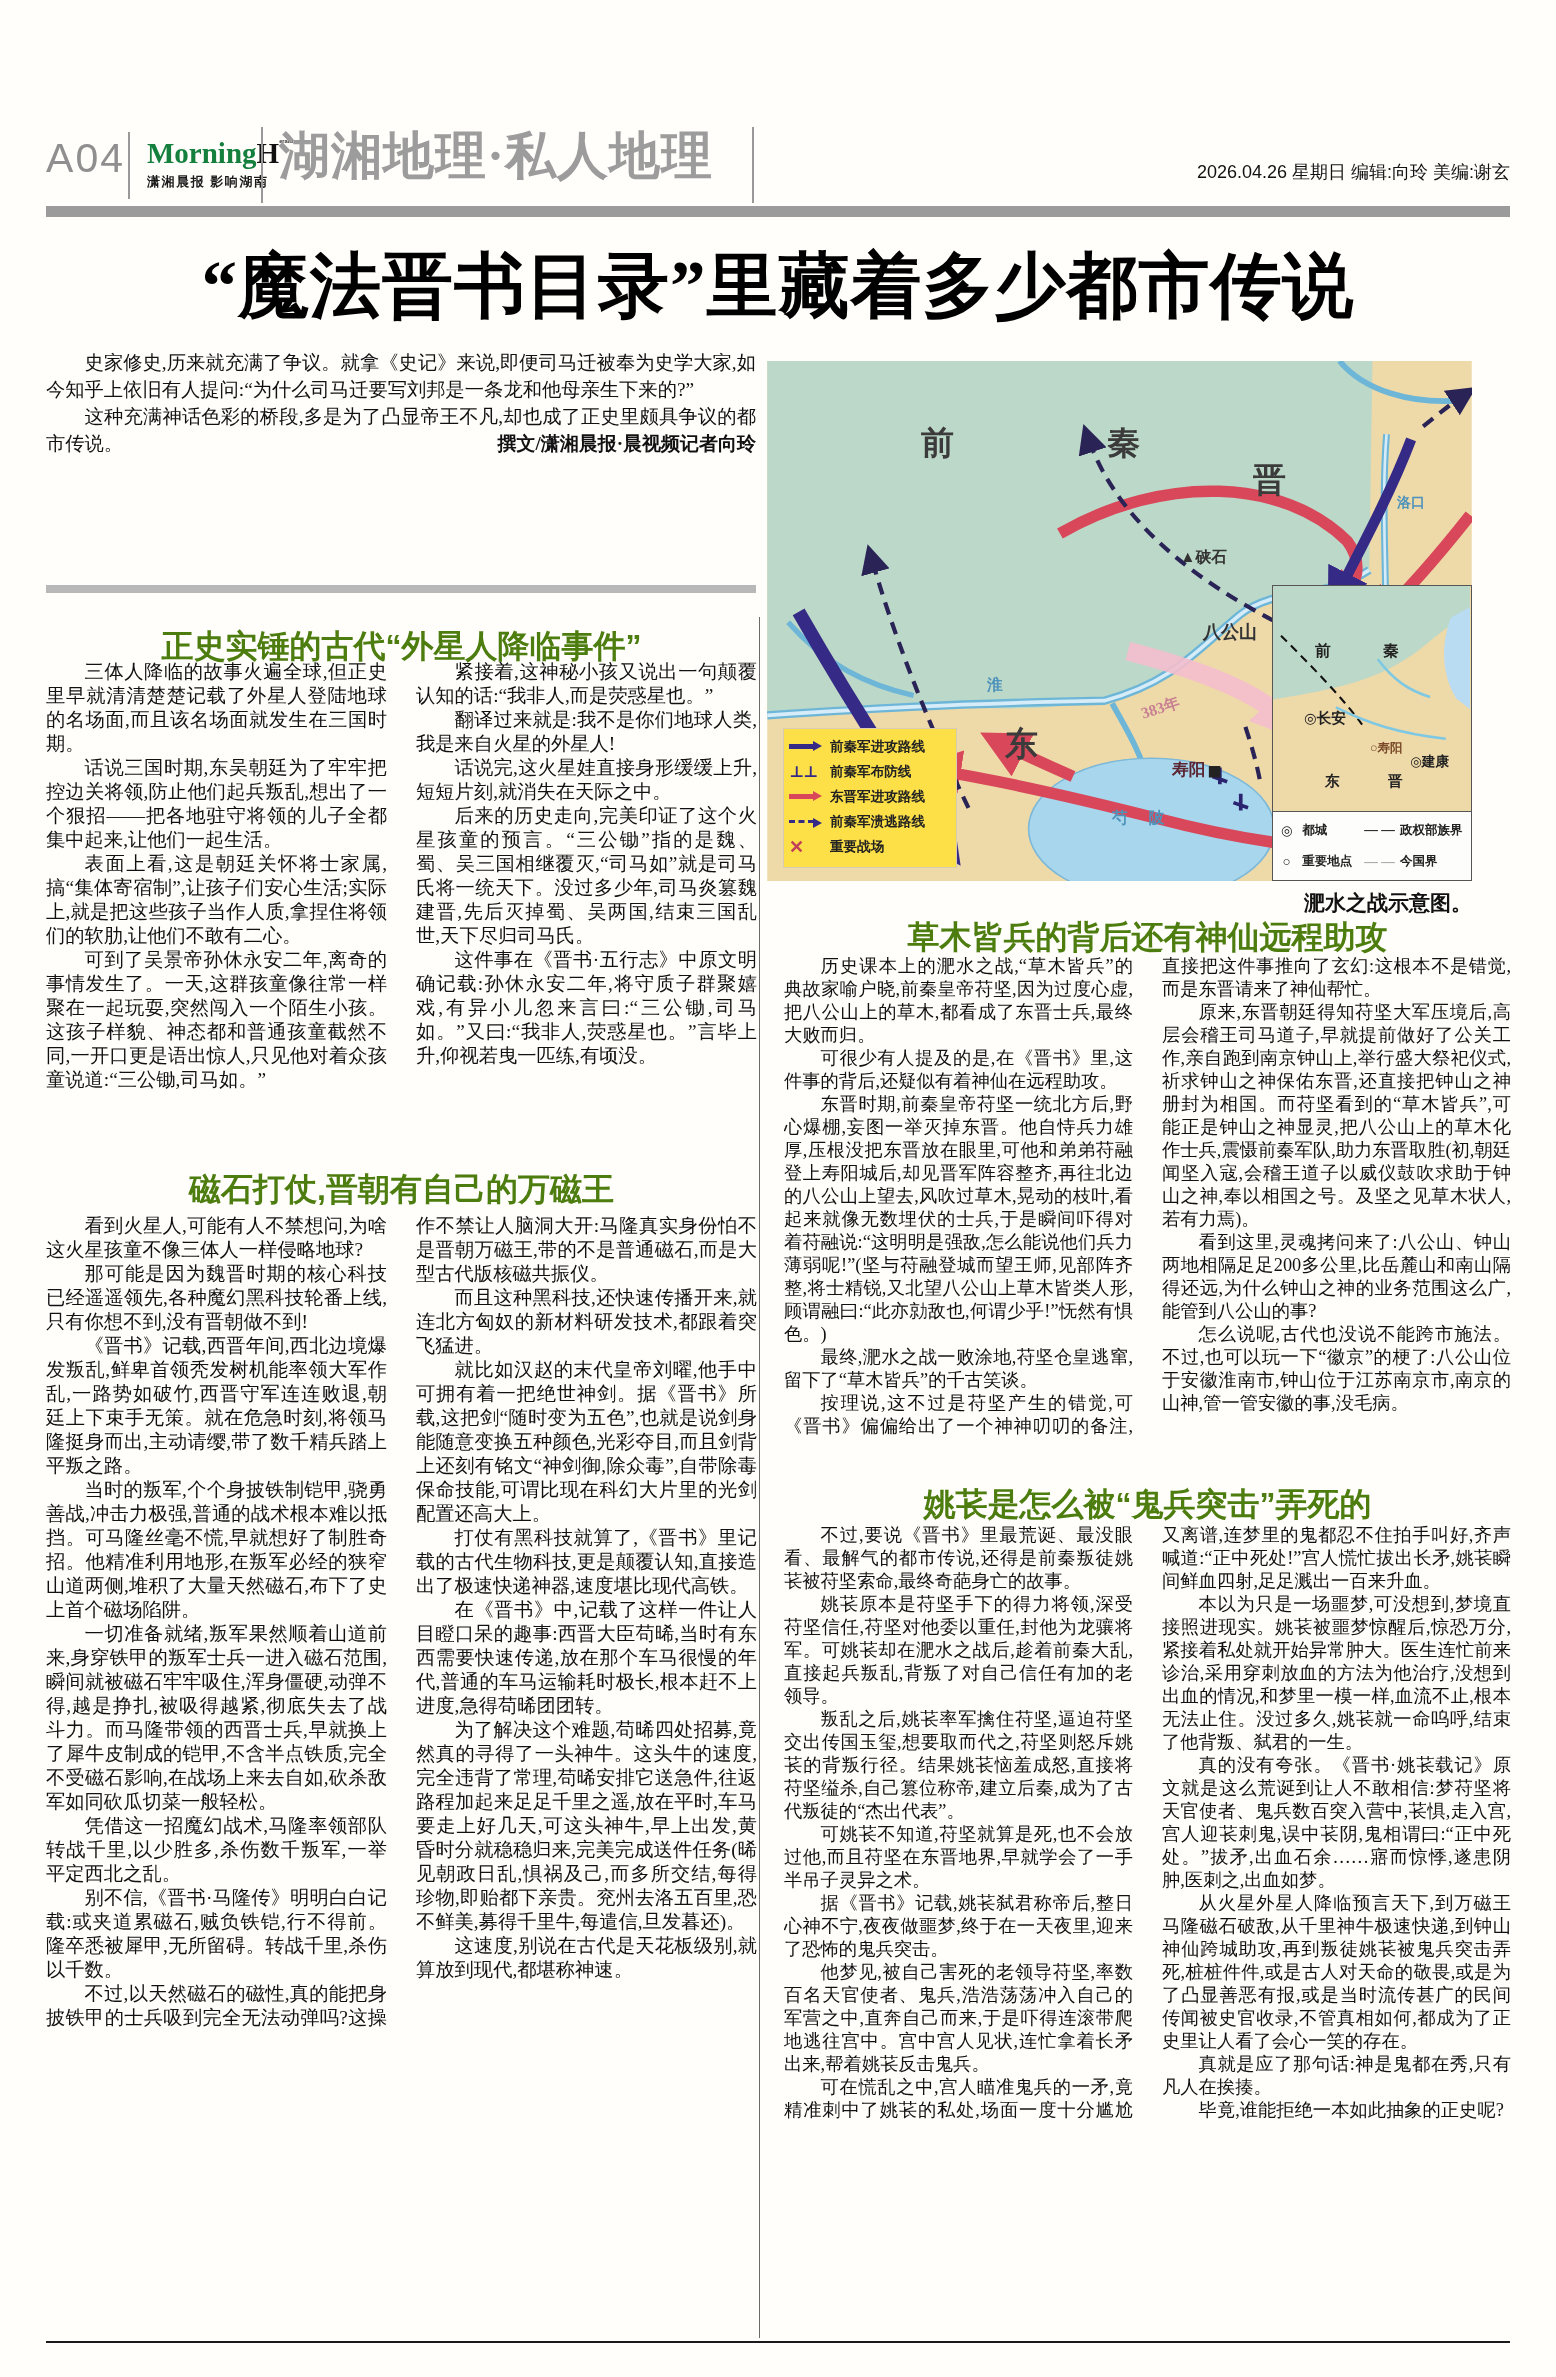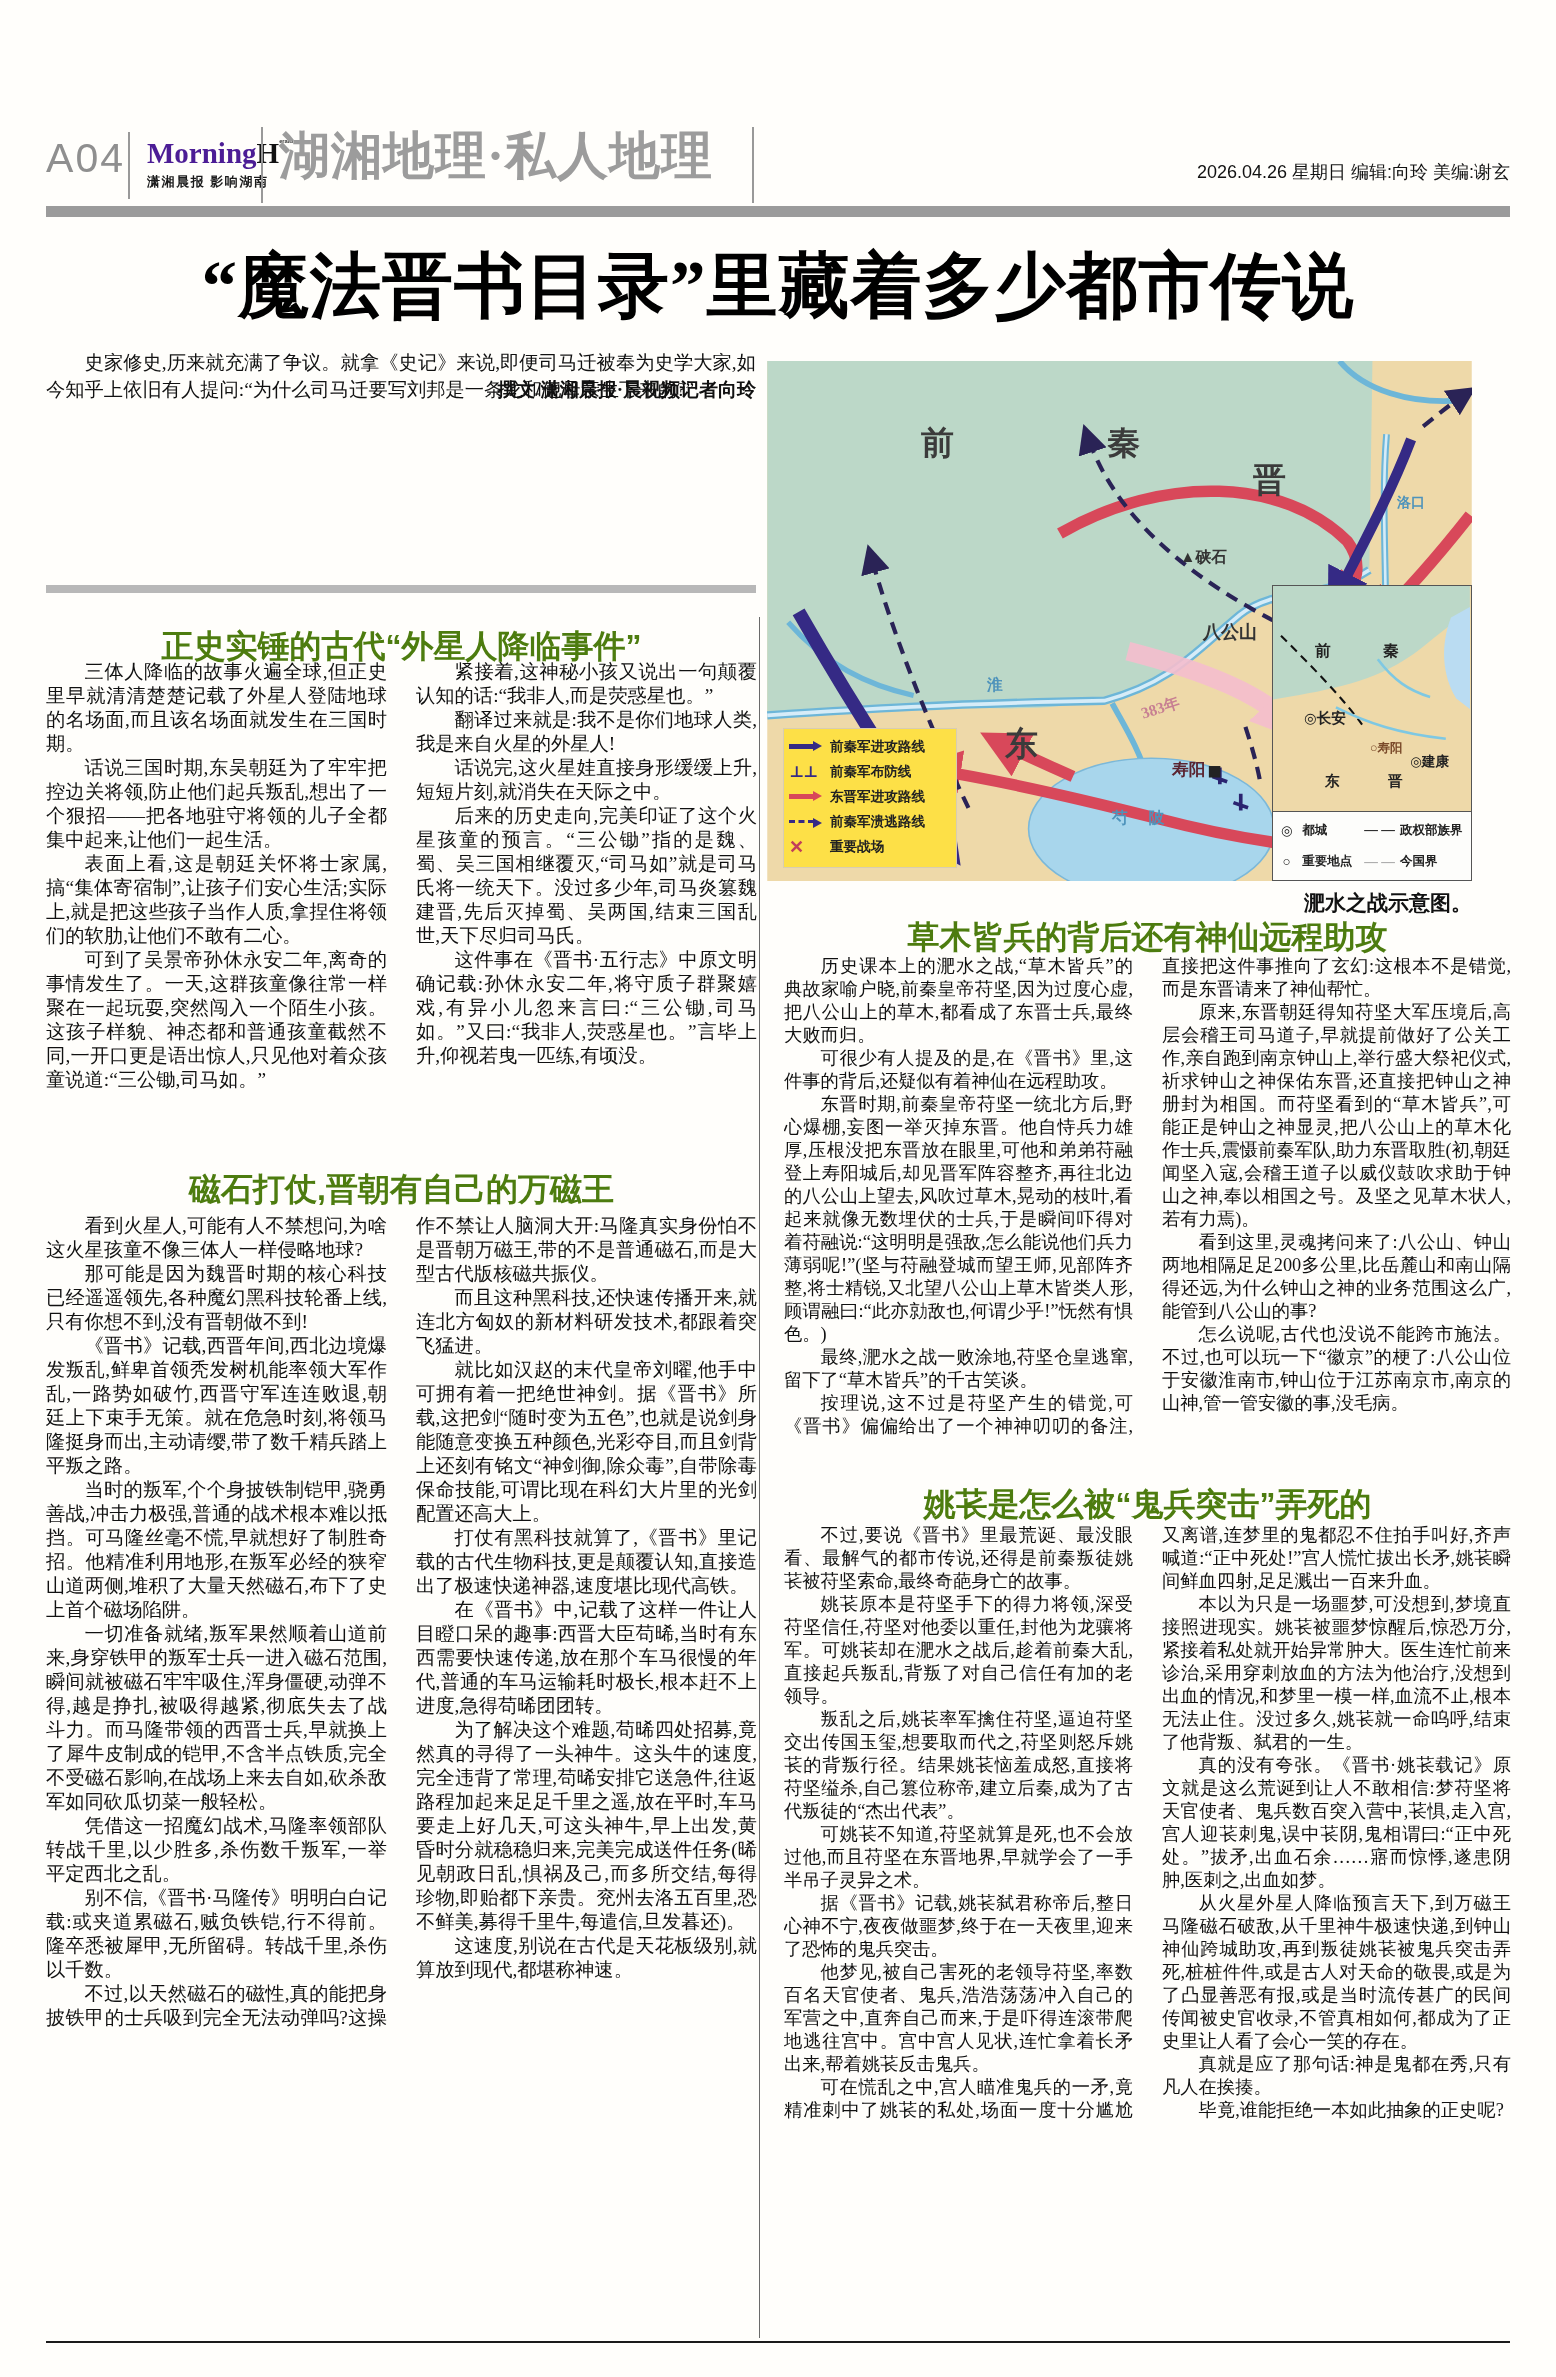--- a/index.html
+++ b/index.html
@@ -8,21 +8,21 @@
   .abs{position:absolute;}
   
   .page-no{left:46px;top:135px;font-family:"Liberation Sans","DejaVu Sans",sans-serif;
            font-size:41px;color:#8f8f8f;letter-spacing:2.1px;}
   .vrule{width:1.6px;background:#999;}
   .vr1{left:128px;top:132px;height:67px;}
   .vr2{left:261px;top:127px;height:76px;}
   .vr3{left:752px;top:127px;height:76px;}
   .logo{left:147px;top:139px;width:115px;}
   .logo-en{font-family:"Liberation Serif",serif;font-weight:bold;font-size:29px;line-height:29px;white-space:nowrap;}
-  .logo-morning{color:#4c1d95;margin-top:18px;}
+  .logo-morning{color:#15803d;margin-top:18px;}
   .logo-h{color:#111;}
   .logo-erald{display:inline-block;vertical-align:top;font-size:5.8px;line-height:5.8px;color:#333;
               width:6.3px;word-break:break-all;font-family:"Liberation Sans",sans-serif;}
   .logo-cn{margin-top:5.2px;font-size:13px;letter-spacing:1.6px;color:#1a1a1a;font-weight:bold;white-space:nowrap;}
   .section-title{left:279px;top:122px;width:470px;font-size:51px;font-weight:bold;color:#9c9c9c;
                  letter-spacing:1px;white-space:nowrap;font-family:"Liberation Serif",serif;}
   .date-line{right:46px;top:160px;font-family:"Liberation Sans","DejaVu Sans",sans-serif;
              font-size:18px;color:#111;}
   .header-bar{left:46px;top:206px;width:1464px;height:10.5px;background:#9b9b9b;}
   
@@ -97,20 +97,21 @@
   <div class="abs section-title">湖湘地理·私人地理</div>
   <div class="abs vrule vr3"></div>
   <div class="abs date-line">2026.04.26 星期日 编辑:向玲 美编:谢玄</div>
   <div class="abs header-bar"></div>
 
   <h1 class="abs headline" style="margin:0;">“魔法晋书目录”里藏着多少都市传说</h1>
 
   <div class="abs intro">
     <div>
         <p>史家修史,历来就充满了争议。就拿《史记》来说,即便司马迁被奉为史学大家,如今知乎上依旧有人提问:“为什么司马迁要写刘邦是一条龙和他母亲生下来的?”</p>
+        <p>这种充满神话色彩的桥段,多是为了凸显帝王不凡,却也成了正史里颇具争议的都市传说。</p>
       </div>
     <div class="byline">撰文/潇湘晨报·晨视频记者向玲</div>
   </div>
   <div class="abs intro-divider"></div>
 
   <div class="abs map">
     <svg width="705" height="520" viewBox="0 0 1348 995">
       <defs>
         <marker id="mred" viewBox="0 0 10 10" refX="6" refY="5" markerWidth="4.2" markerHeight="4.2" orient="auto">
             <path d="M0,0L10,5L0,10z" fill="#d8485a"></path>

